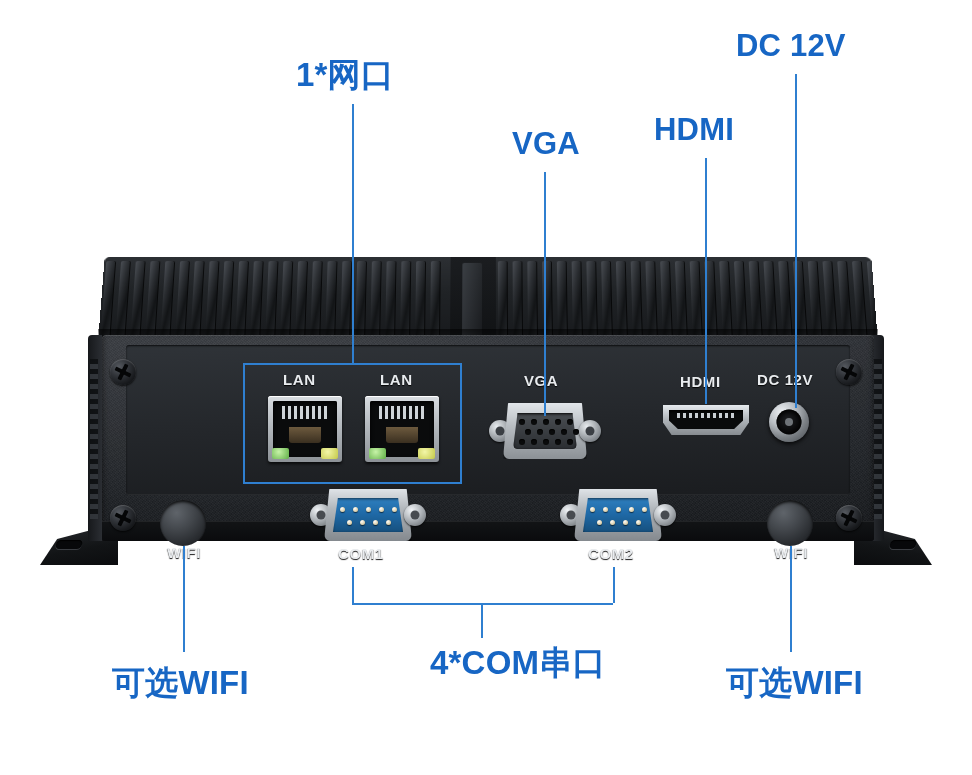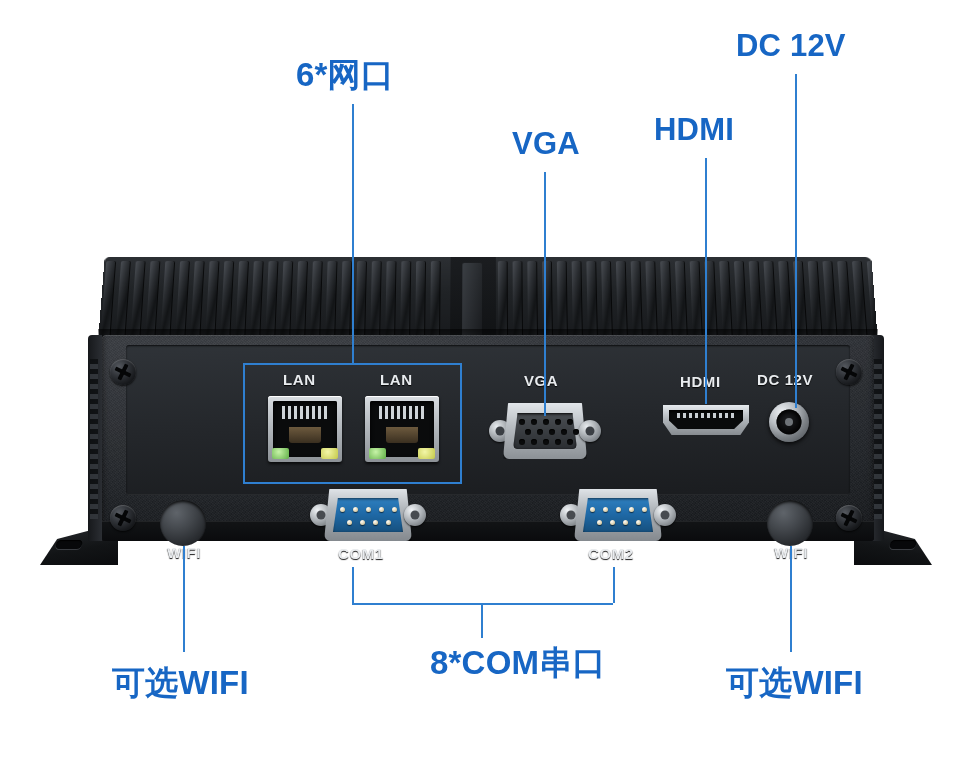--- a/index.html
+++ b/index.html
@@ -345,28 +345,28 @@
     </div>
 
   <div class="hilite-box" style="left: 243px; top: 363px; width: 219px; height: 121px; border-color: rgb(47, 127, 208);"></div>
   <div id="com-bracket-layer">
       <div class="leader v" style="left: 352px; top: 567px; height: 36px; background: rgb(47, 127, 208);"></div>
       <div class="leader v" style="left: 613px; top: 567px; height: 36px; background: rgb(47, 127, 208);"></div>
       <div class="leader h" style="left: 352px; top: 603px; width: 261px; background: rgb(47, 127, 208);"></div>
     </div>
   <div id="anno-layer">
       <div class="leader v" style="left: 352px; top: 104px; height: 260px; background: rgb(47, 127, 208);"></div>
-      <div class="anno cjk" style="left: 296px; top: 58px; color: rgb(23, 102, 196);">6*网口</div>
+      <div class="anno cjk" style="left: 296px; top: 58px; color: rgb(23, 102, 196);">1*网口</div>
       <div class="leader v" style="left: 544px; top: 172px; height: 244px; background: rgb(47, 127, 208);"></div>
       <div class="anno lat" style="left: 512px; top: 128px; color: rgb(23, 102, 196);">VGA</div>
       <div class="leader v" style="left: 705px; top: 158px; height: 246px; background: rgb(47, 127, 208);"></div>
       <div class="anno lat" style="left: 654px; top: 114px; color: rgb(23, 102, 196);">HDMI</div>
       <div class="leader v" style="left: 795px; top: 74px; height: 334px; background: rgb(47, 127, 208);"></div>
       <div class="anno lat" style="left: 736px; top: 30px; color: rgb(23, 102, 196);">DC 12V</div>
       <div class="leader v" style="left: 183px; top: 546px; height: 106px; background: rgb(47, 127, 208);"></div>
       <div class="anno cjk" style="left: 112px; top: 666px; color: rgb(23, 102, 196);">可选WIFI</div>
       <div class="leader v" style="left: 790px; top: 546px; height: 106px; background: rgb(47, 127, 208);"></div>
       <div class="anno cjk" style="left: 726px; top: 666px; color: rgb(23, 102, 196);">可选WIFI</div>
       <div class="leader v" style="left: 481px; top: 603px; height: 35px; background: rgb(47, 127, 208);"></div>
-      <div class="anno cjk" style="left: 430px; top: 646px; color: rgb(23, 102, 196);">8*COM串口</div>
+      <div class="anno cjk" style="left: 430px; top: 646px; color: rgb(23, 102, 196);">4*COM串口</div>
     </div>
 
 </div>
 
 </body></html>

